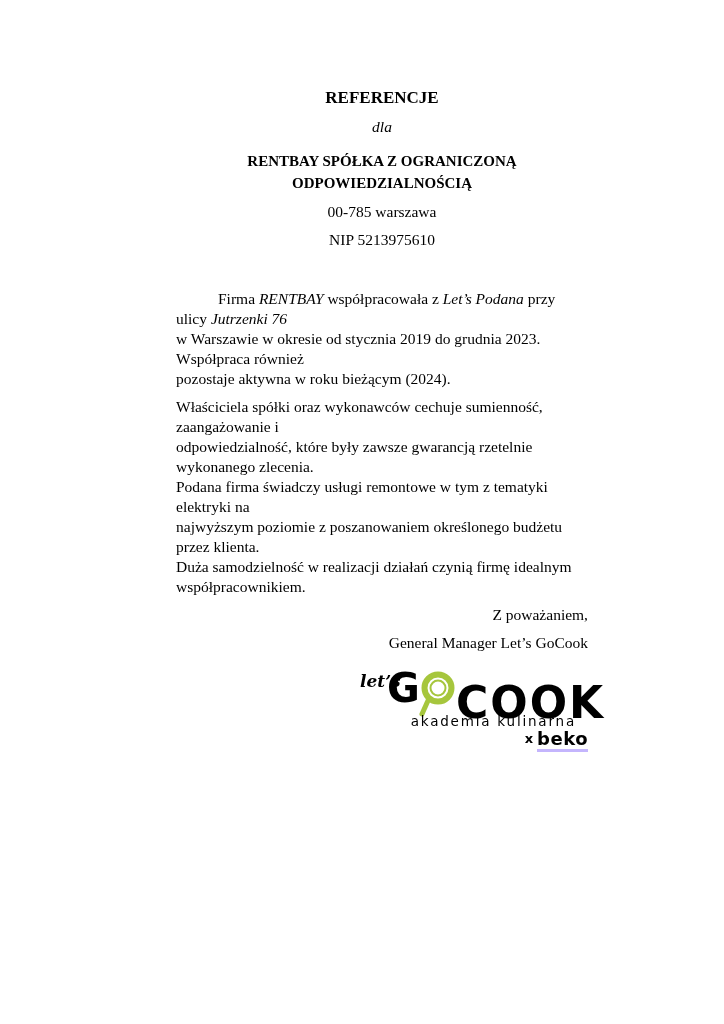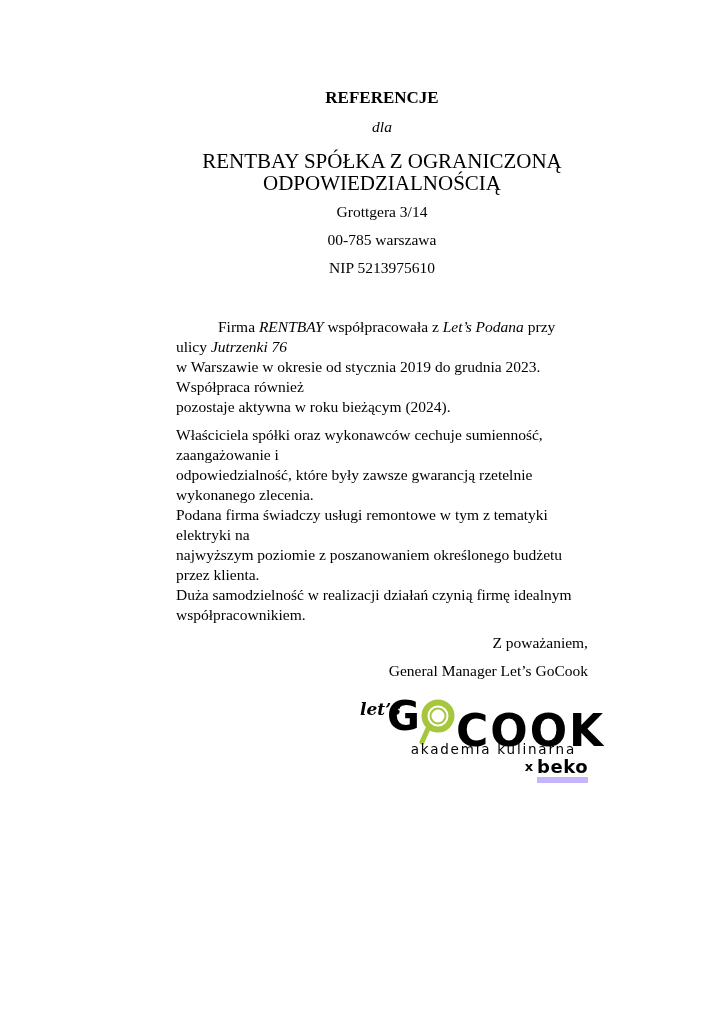--- a/index.html
+++ b/index.html
@@ -20,21 +20,21 @@
   }
   .doc-title {
     font-size:17px; line-height:20px; font-weight:bold;
     text-align:center; margin:0 0 10px 0;
   }
   .dla {
     font-size:15.5px; line-height:18px; font-style:italic;
     text-align:center; margin:0 0 14px 0;
   }
   .company {
-    font-size:21px; line-height:22px; font-weight:normal;
+    font-size:15px; line-height:22px; font-weight:bold;
     text-align:center; margin:0 0 8px 0;
   }
   .addr {
     font-size:15.5px; line-height:20px;
     text-align:center; margin:0 0 8px 0;
   }
   .para {
     font-size:15.5px; line-height:20px;
     text-align:left; margin:0 0 8px 0;
     white-space:pre-line;
@@ -79,33 +79,32 @@
   }
   .logo-partner {
     position:absolute; right:0; top:60px;
     font-family:"DejaVu Sans", sans-serif;
     white-space:nowrap;
   }
   .logo-x { font-weight:bold; font-size:13px; vertical-align:2px; margin-right:4px; }
   .logo-beko {
     font-weight:bold; font-size:18px; line-height:18px;
     letter-spacing:0.5px; display:inline-block;
-    border-bottom:6px solid #c4b5fd; padding-bottom:1px;
+    border-bottom:3px solid #c4b5fd; padding-bottom:1px;
   }
 </style>
 </head>
 <body>
 
 <div class="page">
   <div class="content">
 
     <p class="doc-title">REFERENCJE</p>
     <p class="dla">dla</p>
     <p class="company">RENTBAY SPÓŁKA Z OGRANICZONĄ ODPOWIEDZIALNOŚCIĄ</p>
-    <p class="addr">Grottgera 3/14</p>
     <p class="addr">00-785 warszawa</p>
     <p class="addr">NIP 5213975610</p>
 
     <p class="para first"><span>Firma </span><span class="it">RENTBAY</span><span> współpracowała z </span><span class="it">Let’s Podana</span><span> przy ulicy </span><span class="it">Jutrzenki 76</span><span>
 w Warszawie w okresie od stycznia 2019 do grudnia 2023. Współpraca również
 pozostaje aktywna w roku bieżącym (2024).</span></p>
 
     <p class="para"><span>Właściciela spółki oraz wykonawców cechuje sumienność, zaangażowanie i
 odpowiedzialność, które były zawsze gwarancją rzetelnie wykonanego zlecenia.
 Podana firma świadczy usługi remontowe w tym z tematyki elektryki na

